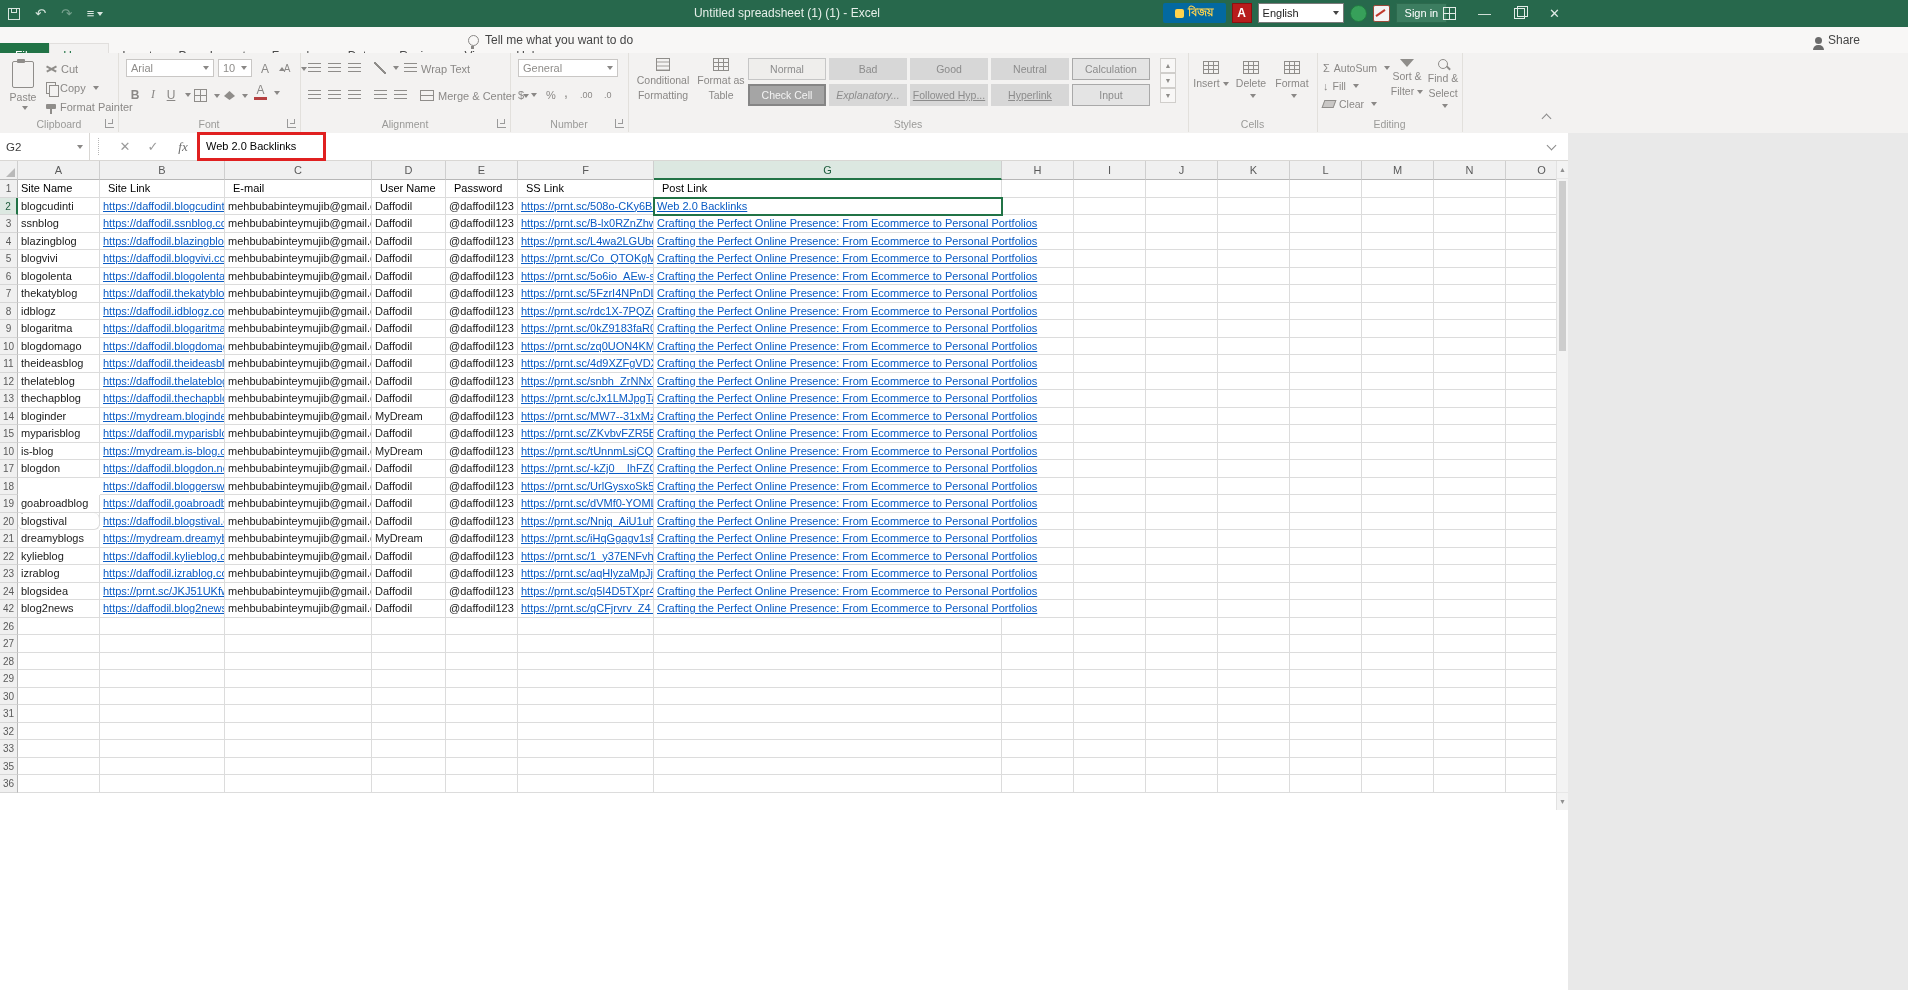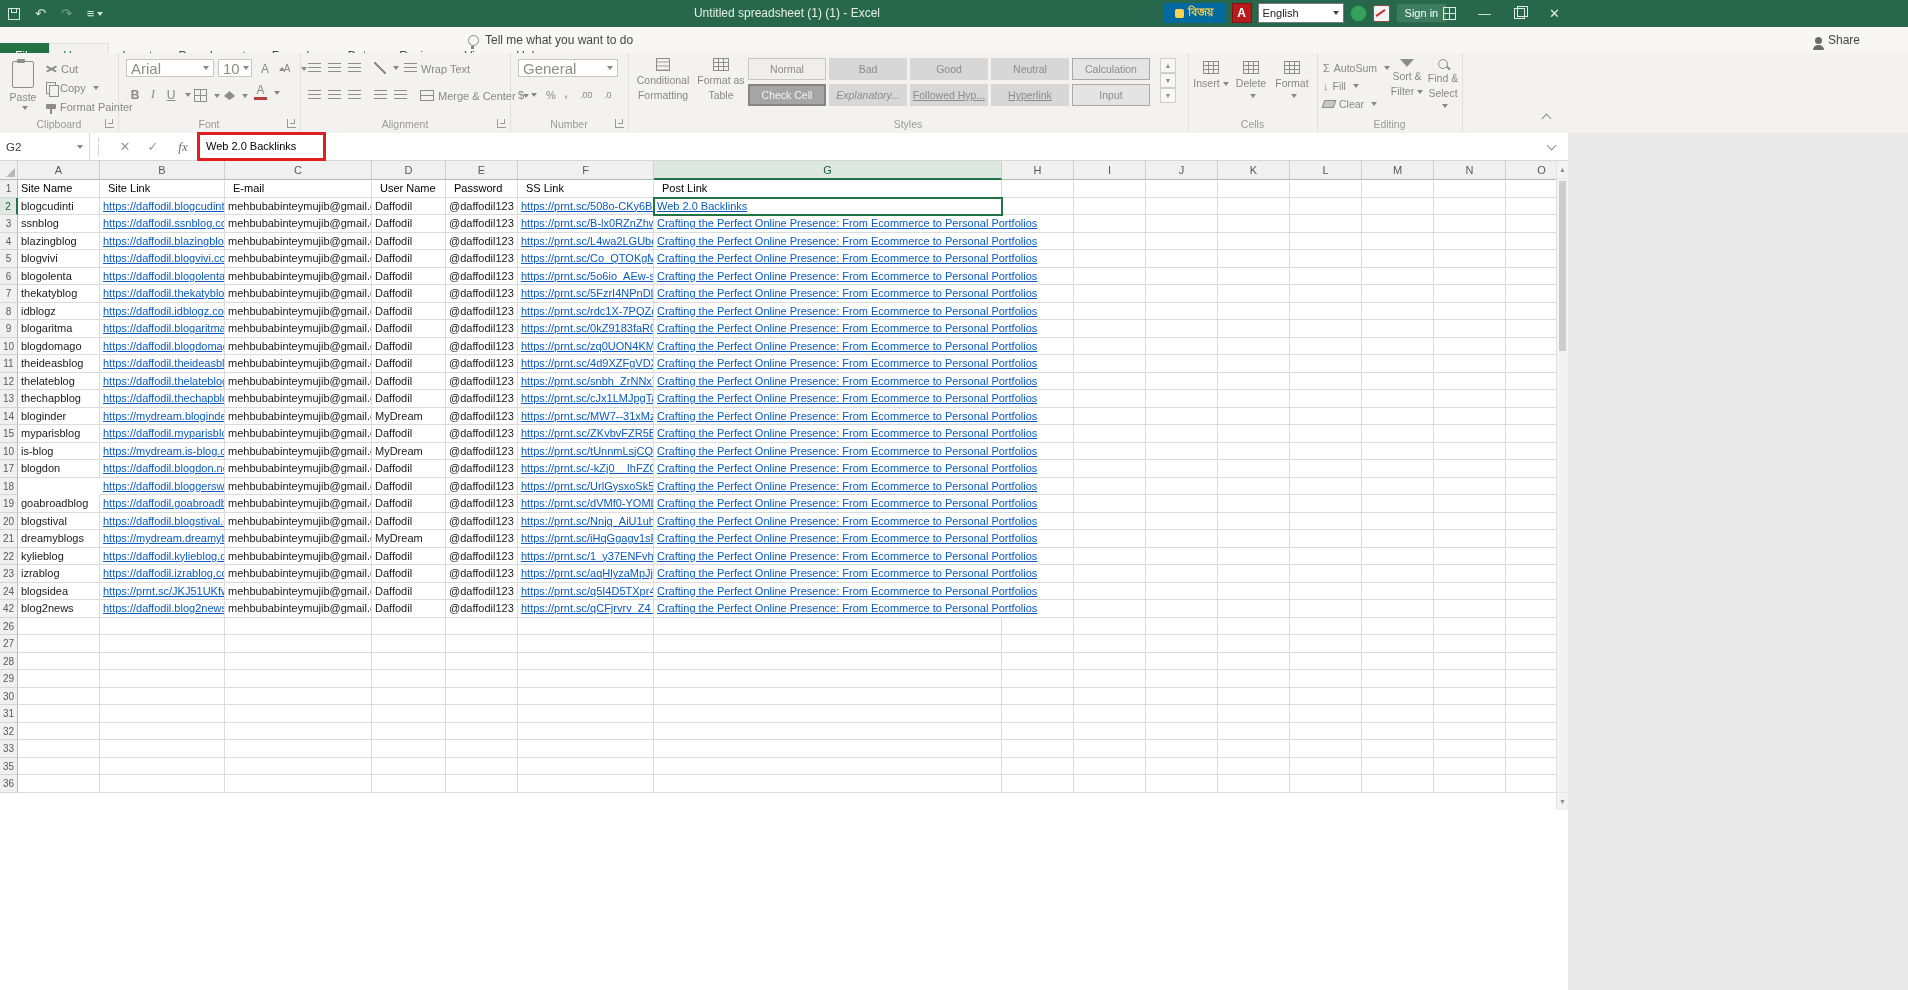--- a/index.html
+++ b/index.html
@@ -46,21 +46,21 @@
   .ic-person::after{content:'';position:absolute;left:-2px;top:8px;width:11px;height:5px;border-radius:5px 5px 0 0;background:#6b6b6b}
   
   .ribbon{position:absolute;left:0;top:53px;width:1908px;height:80px;background:#f3f2f1;border-bottom:1px solid #d5d2cf;color:#8a8886}
   .group{position:absolute;top:0;height:79px;border-right:1px solid #e2e0dc}
   .glabel{position:absolute;left:0;bottom:2px;width:100%;text-align:center;font-size:10.5px;color:#9a9a98}
   .launch{position:absolute;right:4px;bottom:4px;width:8px;height:8px;border-left:1px solid #9a9a9a;border-bottom:1px solid #9a9a9a}
   .launch::after{content:'';position:absolute;left:2px;top:0;width:4px;height:4px;border-right:1px solid #9a9a9a;border-bottom:1px solid #9a9a9a}
   .bigbtn{position:absolute;display:flex;flex-direction:column;align-items:center;justify-content:flex-start;
           font-size:10.5px;color:#8a8886;text-align:center;line-height:12px;gap:3px}
   .sbtn{position:absolute;display:flex;align-items:center;gap:4px;font-size:11px;color:#8a8886;height:17px;white-space:nowrap}
-  .combo{position:absolute;display:flex;align-items:center;justify-content:space-between;background:#fff;border:1px solid #c9c7c5;color:#8f8d8a;font-size:15px;padding:0 4px;height:18px;box-sizing:border-box}
+  .combo{position:absolute;display:flex;align-items:center;justify-content:space-between;background:#fff;border:1px solid #c9c7c5;color:#8f8d8a;font-size:11px;padding:0 4px;height:18px;box-sizing:border-box}
   .ic-clip{display:inline-block;width:20px;height:25px;border:1.5px solid #8f8d8a;border-radius:2px;position:relative;margin-top:4px}
   .ic-clip::before{content:'';position:absolute;top:-3px;left:4px;width:8px;height:4px;background:#8f8d8a;border-radius:1px}
   .ic-x{position:relative;display:inline-block;width:11px;height:10px}
   .ic-x::before,.ic-x::after{content:'';position:absolute;left:0;top:4px;width:11px;height:1.5px;background:#8f8d8a}
   .ic-x::before{transform:rotate(28deg)} .ic-x::after{transform:rotate(-28deg)}
   .ic-copy{display:inline-block;width:8px;height:10px;border:1px solid #8f8d8a;position:relative;background:#f3f2f1}
   .ic-copy::after{content:'';position:absolute;left:2px;top:2px;width:8px;height:10px;border:1px solid #8f8d8a;background:#f3f2f1}
   .ic-brush{display:inline-block;width:10px;height:5px;background:#8f8d8a;border-radius:1px;position:relative}
   .ic-brush::after{content:'';position:absolute;left:4px;top:5px;width:2px;height:5px;background:#8f8d8a}
   .bletter{font-size:12px;width:14px;text-align:center}
@@ -785,21 +785,21 @@
           <div class="cell" style="width: 72px;"></div>
           <div class="cell" style="width: 72px;"></div>
           <div class="cell" style="width: 72px;"></div>
           <div class="cell" style="width: 72px;"></div>
           <div class="cell" style="width: 72px;"></div>
           <div class="cell" style="width: 72px;"></div>
           <div class="cell" style="width: 72px;"></div>
         </div>
         <div class="grow">
           <div class="rn">20</div>
-          <div class="cell ctr" style="width: 82px;"><span>blogstival</span></div>
+          <div class="cell ctr" style="width: 82px; border-radius: 6px;"><span>blogstival</span></div>
           <div class="cell lnk" style="width: 125px;"><span>https://daffodil.blogstival.co</span></div>
           <div class="cell" style="width: 147px;"><span>mehbubabinteymujib@gmail.com</span></div>
           <div class="cell ctr" style="width: 74px;"><span>Daffodil</span></div>
           <div class="cell" style="width: 72px;"><span>@daffodil123</span></div>
           <div class="cell lnk" style="width: 136px;"><span>https://prnt.sc/Nnjq_AiU1uh</span></div>
           <div class="cell lnk ovf" style="width: 348px;"><span>Crafting the Perfect Online Presence: From Ecommerce to Personal Portfolios</span></div>
           <div class="cell" style="width: 72px;"></div>
           <div class="cell" style="width: 72px;"></div>
           <div class="cell" style="width: 72px;"></div>
           <div class="cell" style="width: 72px;"></div>

